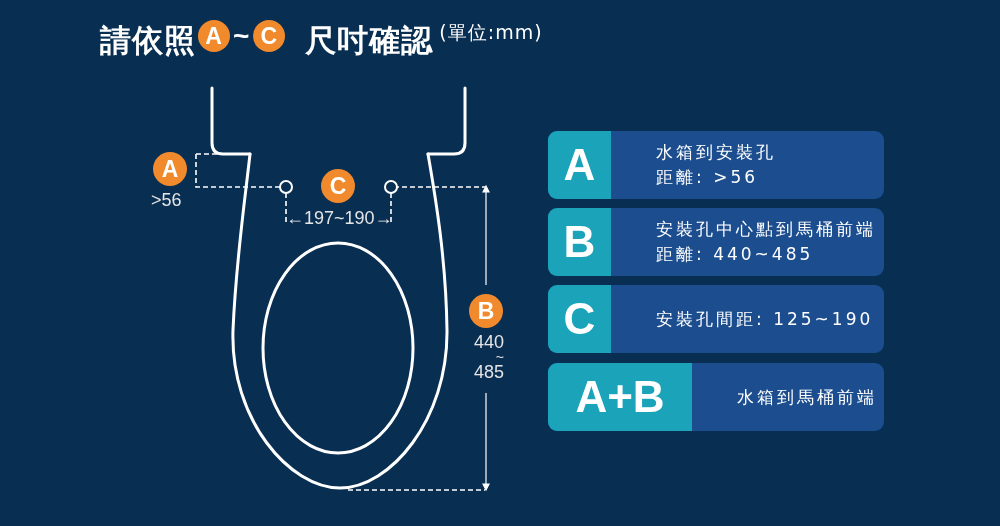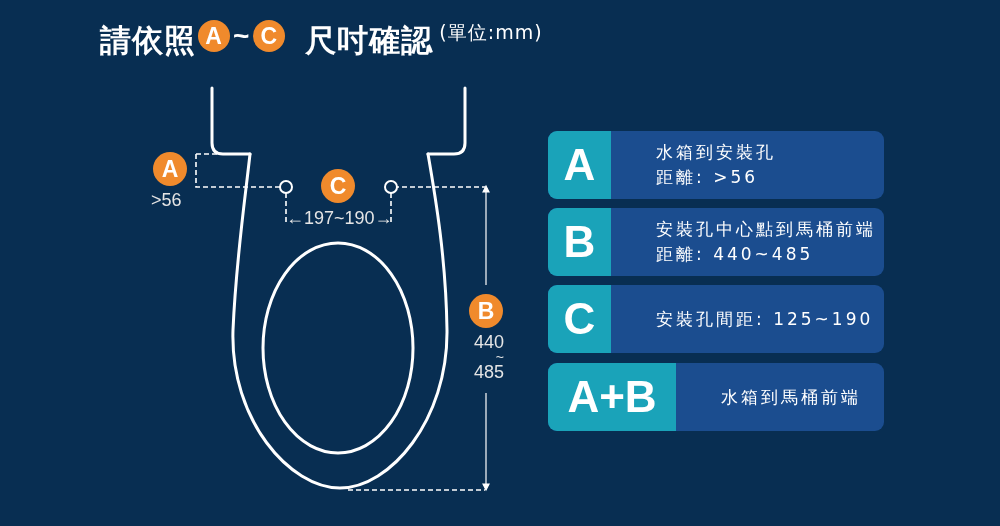--- a/index.html
+++ b/index.html
@@ -89,17 +89,17 @@
 </div>
 
 <div class="card" style="top:285px;">
   <div class="key" style="width:63px;">C</div>
   <div class="txt">
     <div>安裝孔間距: 125~190</div>
   </div>
 </div>
 
 <div class="card" style="top:363px;">
-  <div class="key" style="width:128px;">A+B</div>
+  <div class="key" style="width:144px;">A+B</div>
   <div class="txt">
     <div>水箱到馬桶前端</div>
   </div>
 </div>
 
 </body></html>

